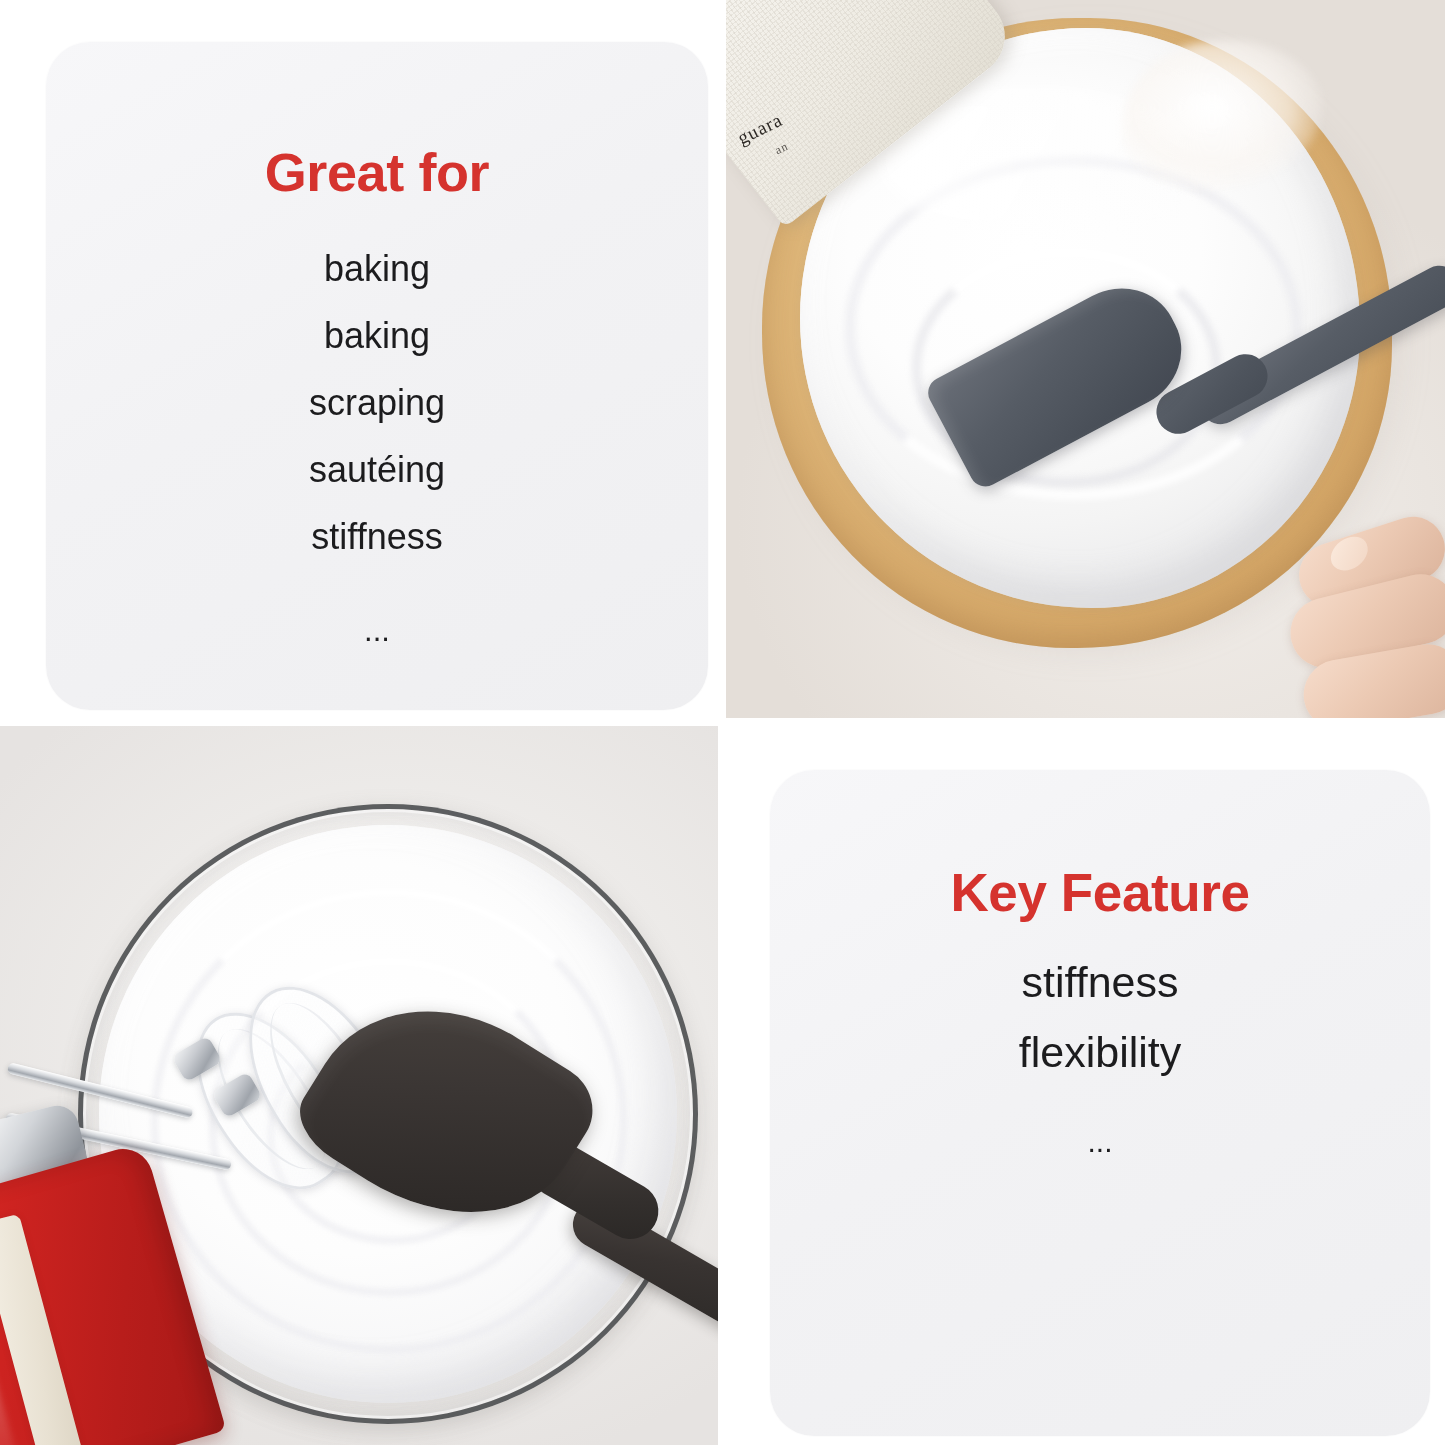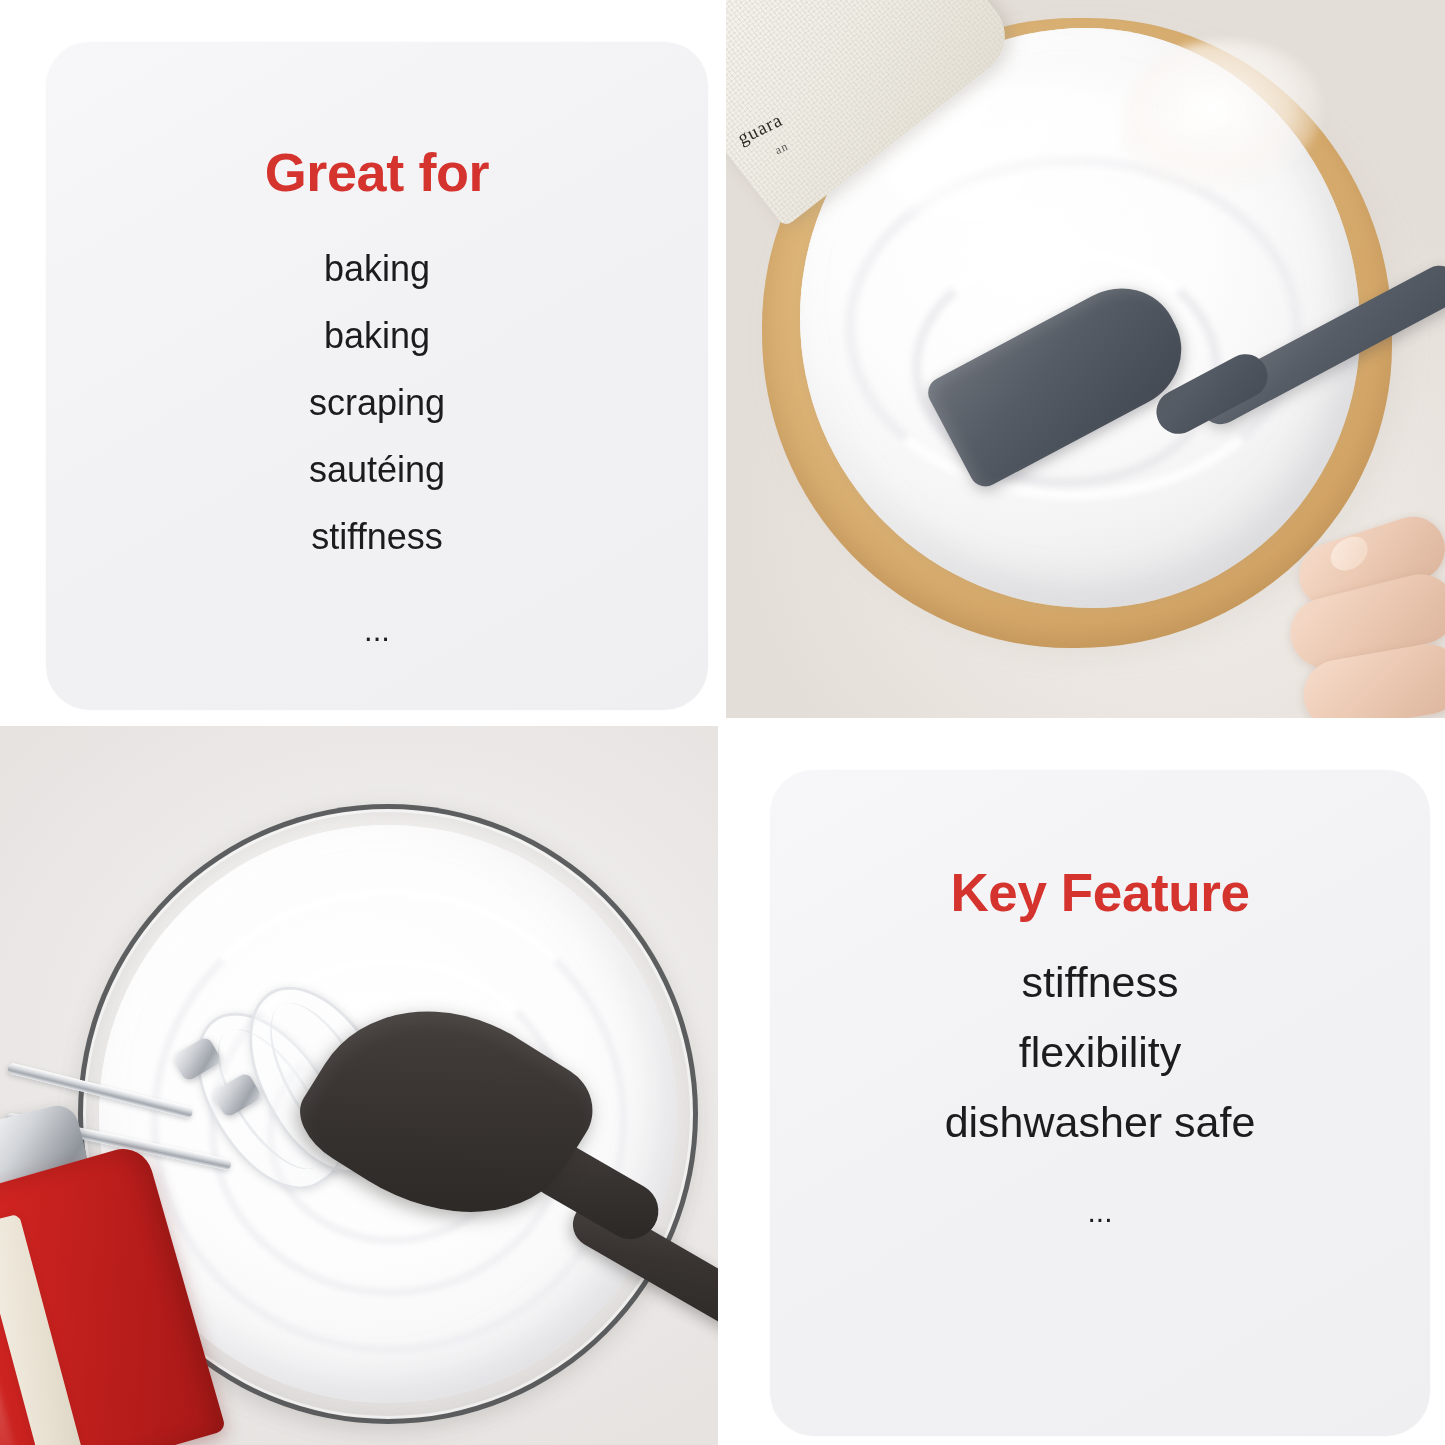--- a/index.html
+++ b/index.html
@@ -421,21 +421,20 @@
     </div>
   </div>
 
   <div class="quad">
     <div class="card card-br">
       <div class="card-inner">
         <div class="heading heading-br">Key Feature</div>
         <div class="list list-br">
           <div class="item">stiffness</div>
           <div class="item">flexibility</div>
-          <div class="item">dishwasher safe</div>
         </div>
         <div class="ellipsis ellipsis-br">...</div>
       </div>
     </div>
   </div>
 
   <div class="gutter-v"></div>
   <div class="gutter-h"></div>
 </div>
 

